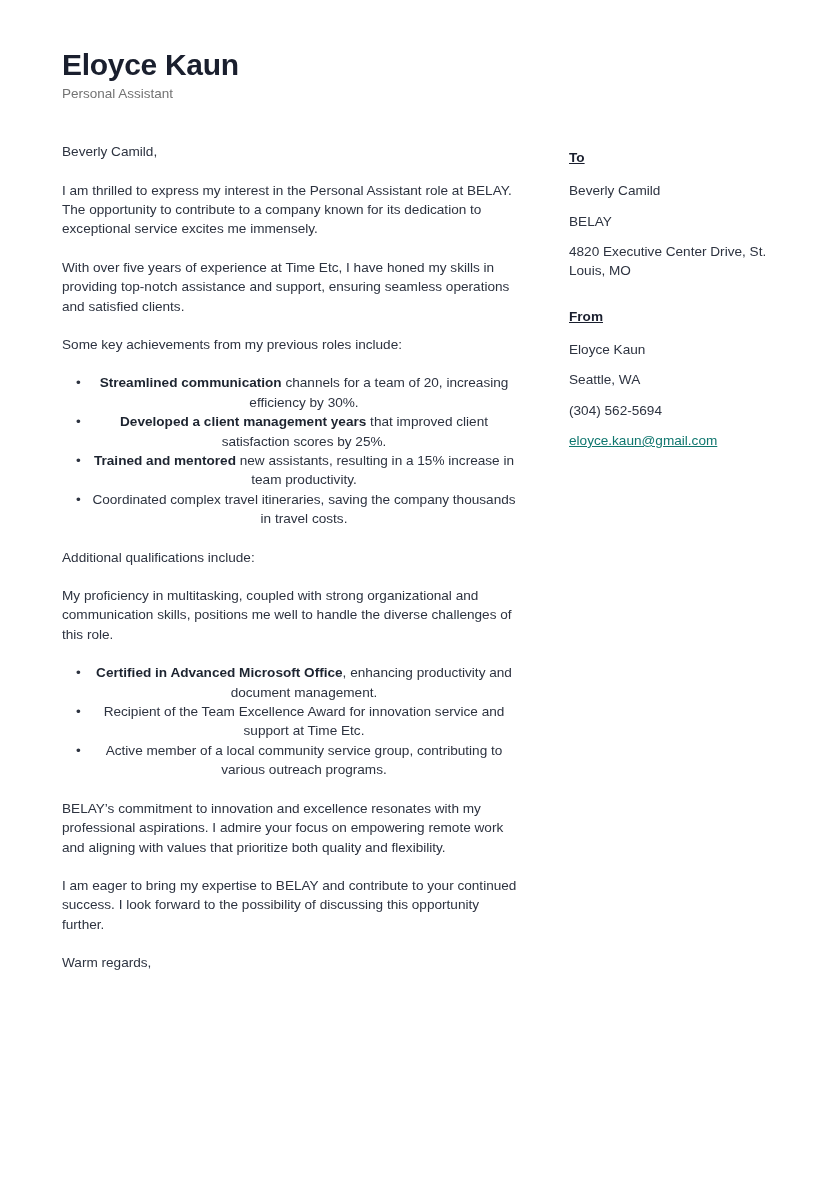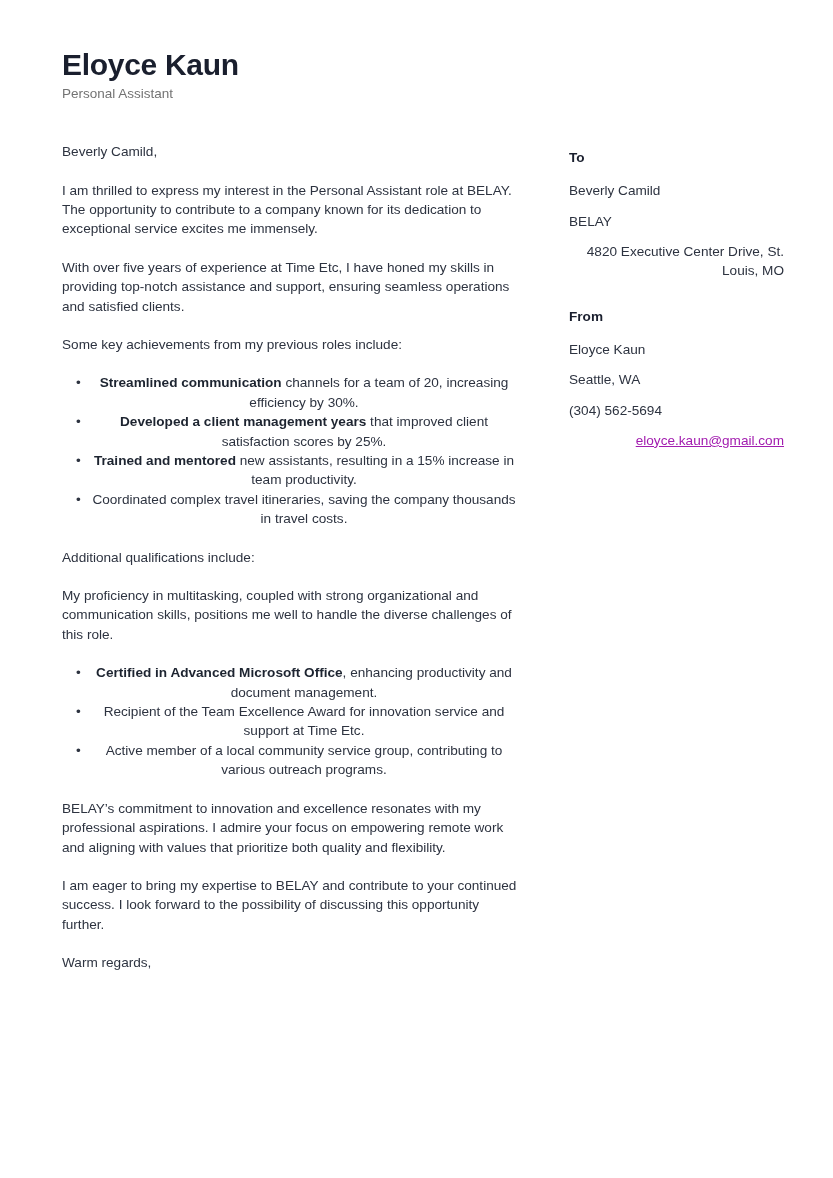--- a/index.html
+++ b/index.html
@@ -103,33 +103,33 @@
   
   .side-block {
     margin-bottom: 26px;
   }
   .side-heading {
     font-size: 13.6px;
     font-weight: 700;
     color: #1a1f2e;
     line-height: 19px;
     margin: 0 0 14px 0;
+    text-decoration: underline;
   }
   .side-line {
     font-size: 13.6px;
     line-height: 19.4px;
     color: #2d3340;
     margin: 0 0 11px 0;
   }
   .side-line:last-child {
     margin-bottom: 0;
-    text-align: right;
   }
   a.email-link {
-    color: #a21caf;
+    color: #0f766e;
     text-decoration: underline;
     font-size: 13.6px;
     line-height: 19.4px;
   }
 </style>
 </head>
 <body>
 
 <div class="page">
 

